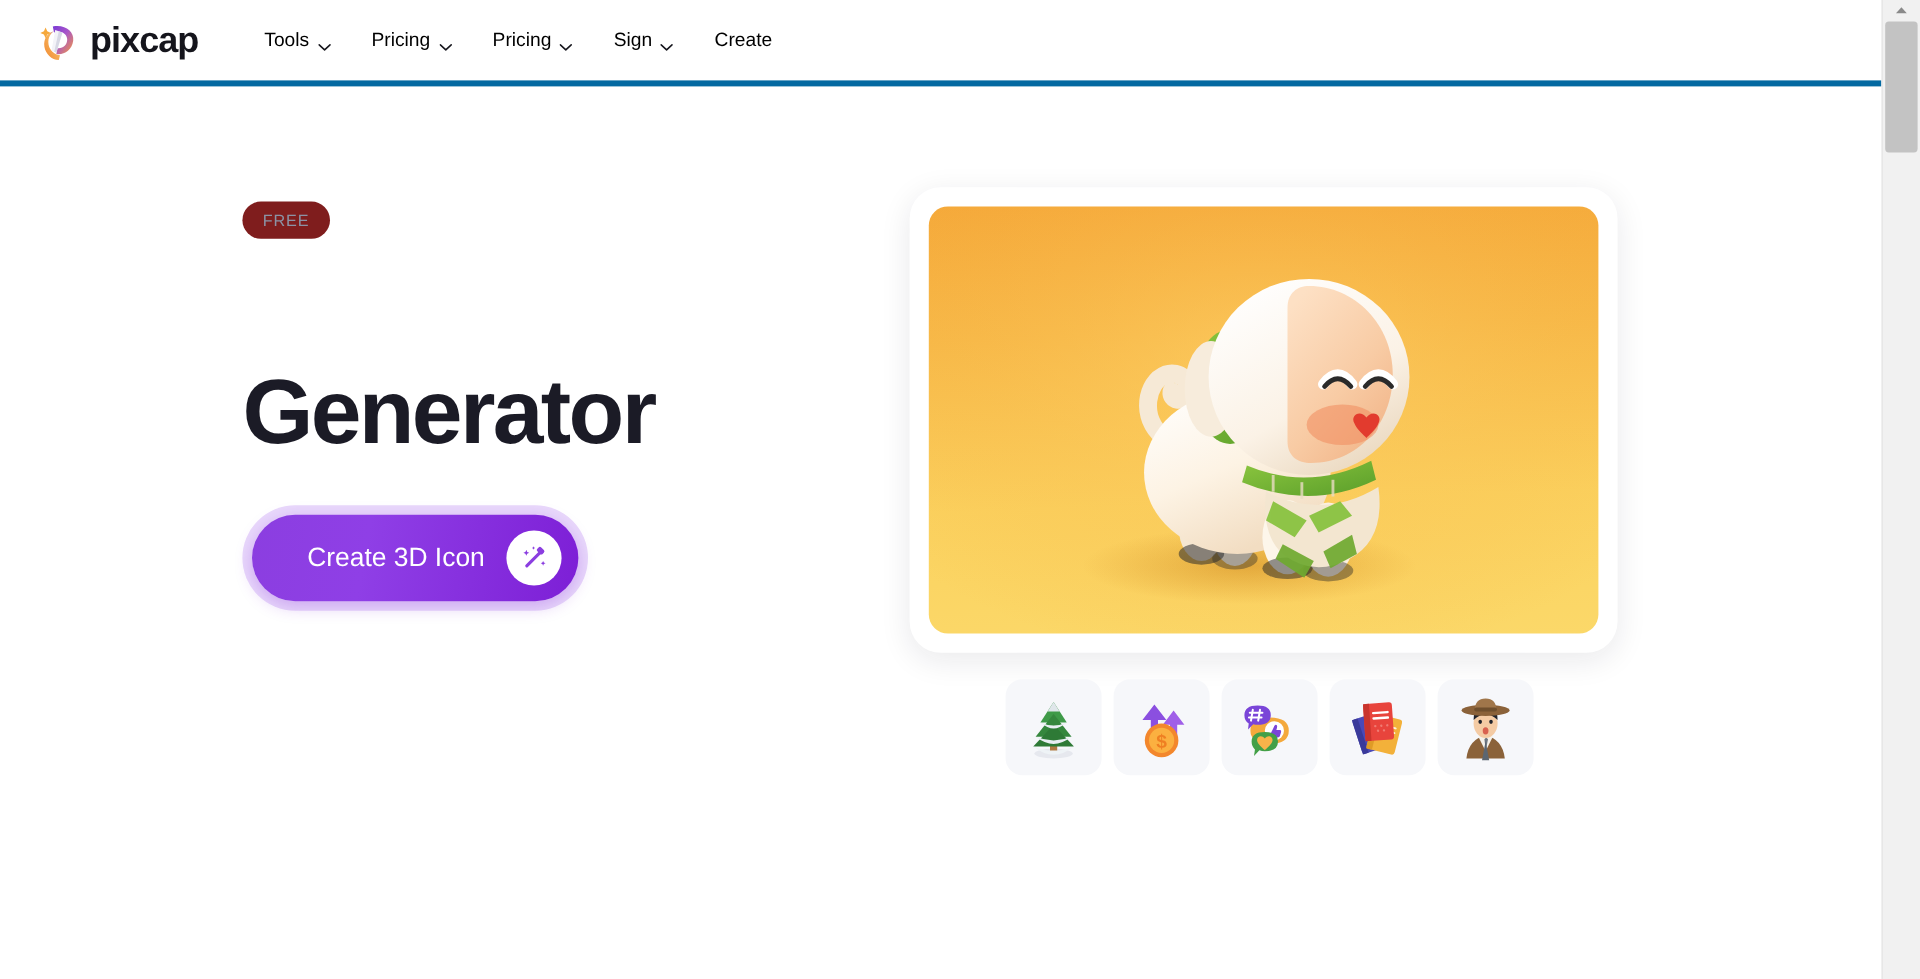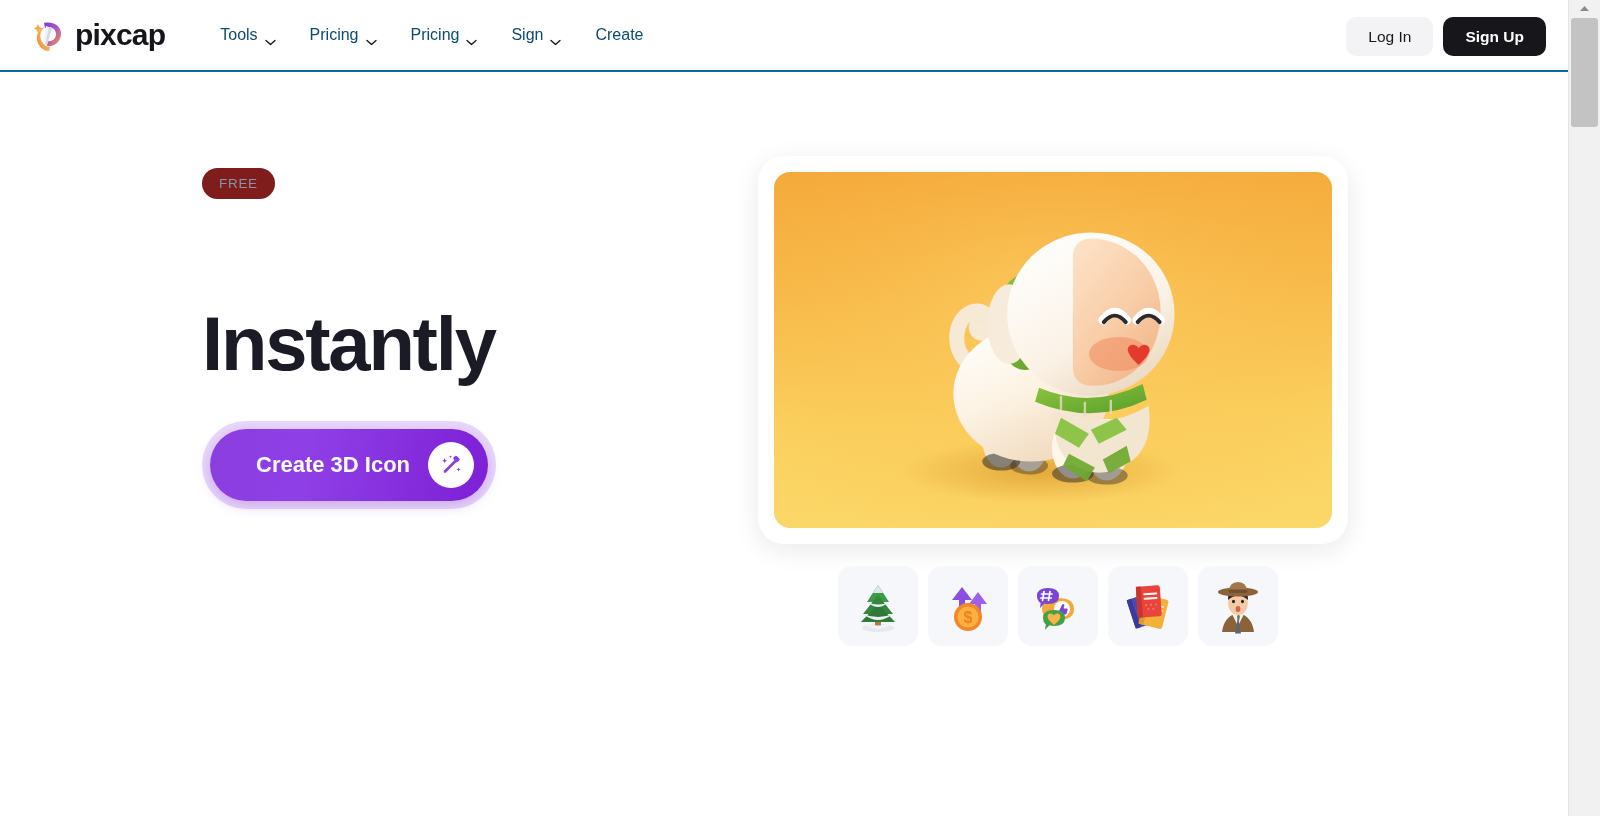--- a/index.html
+++ b/index.html
@@ -31,21 +31,21 @@
     overflow: hidden;
   }
 
   
   #header {
     position: absolute;
     left: 0; top: 0;
     width: 1568px;
     height: 72px;
     background: #ffffff;
-    border-bottom: 2px solid #0369a1;
+    border-bottom: 5px solid #0369a1;
     display: flex;
     align-items: center;
   }
 
   .brand {
     display: flex;
     align-items: center;
     margin-left: 32px;
     gap: 9px;
     cursor: pointer;
@@ -67,21 +67,21 @@
     align-items: center;
     margin-left: 38px;
     gap: 0px;
   }
   .nav-item {
     display: flex;
     align-items: center;
     gap: 7px;
     padding: 8px 17px;
     font-size: 16px;
-    color: #0c4a6e;
+    color: #000000;
     cursor: pointer;
     white-space: nowrap;
     border-radius: 8px;
   }
   .chev {
     width: 11px; height: 7px;
     display: inline-block;
     flex: 0 0 auto;
   }
 
@@ -174,21 +174,21 @@
     display: flex;
     align-items: center;
     gap: 18px;
     height: 72px;
     padding: 0 14px 0 46px;
     border: none;
     border-radius: 36px;
     background: linear-gradient(100deg, #8b3ee0 0%, #8f3fe6 35%, #7d1fd6 100%);
     color: #ffffff;
     font-size: 22px;
-    font-weight: 700;
+    font-weight: 400;
     font-family: inherit;
     cursor: pointer;
     box-shadow: 0 4px 14px rgba(124,31,214,.28);
   }
   .wand-circle {
     width: 46px; height: 46px;
     border-radius: 50%;
     background: #ffffff;
     display: flex;
     align-items: center;
@@ -341,34 +341,30 @@
             <svg viewBox="0 0 11 7" width="11" height="7">
                 <path d="M1 1.4 L5.5 5.6 L10 1.4" fill="none" stroke="#16161d" stroke-width="1.3" stroke-linecap="round" stroke-linejoin="round"></path>
               </svg>
           </span>
         </div>
         <div class="nav-item">
           <span>Create</span>
         </div>
       </nav>
 
-      <div class="header-right">
-        <button class="btn-login">Log In</button>
-        <button class="btn-signup">Sign Up</button>
-      </div>
     </header>
 
     <section id="hero">
 
       <div class="hero-left">
         <div class="badge-free">FREE</div>
 
         <h1 class="hero-title">
           <br>
-          <span>Instantly</span>
+          <span>Generator</span>
         </h1>
 
 
         <div class="cta-wrap">
           <button class="cta-btn">
             <span>Create 3D Icon</span>
             <span class="wand-circle">
               <svg viewBox="0 0 28 28" width="28" height="28">
                 <g stroke="#8b3ee0" stroke-width="2.6" stroke-linecap="round">
                   <line x1="8" y1="20.5" x2="19" y2="9.5"></line>

